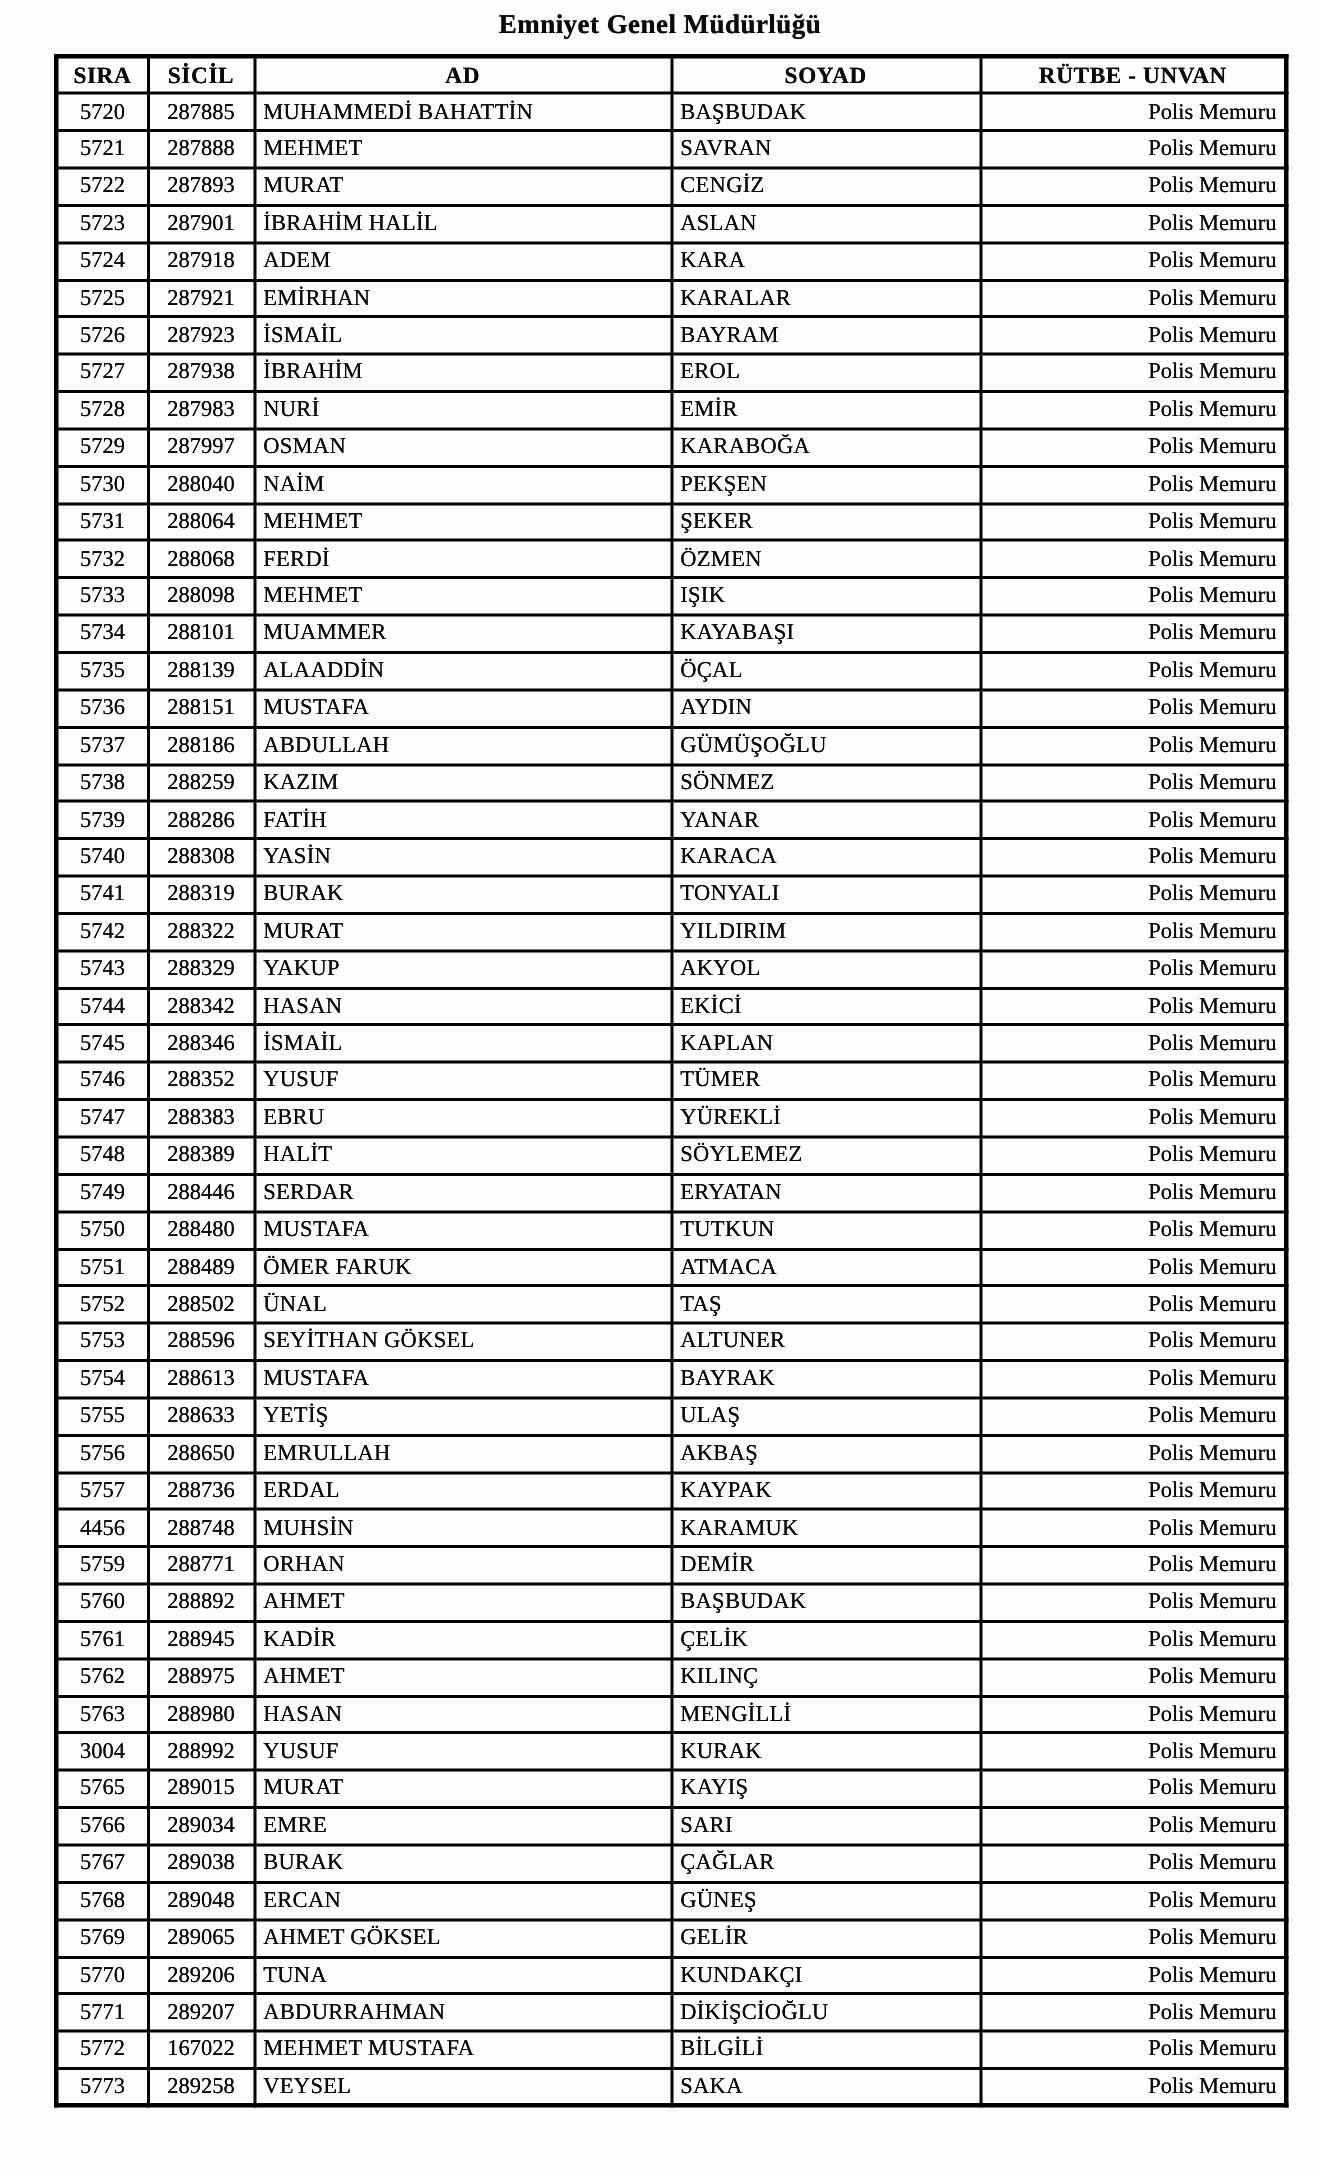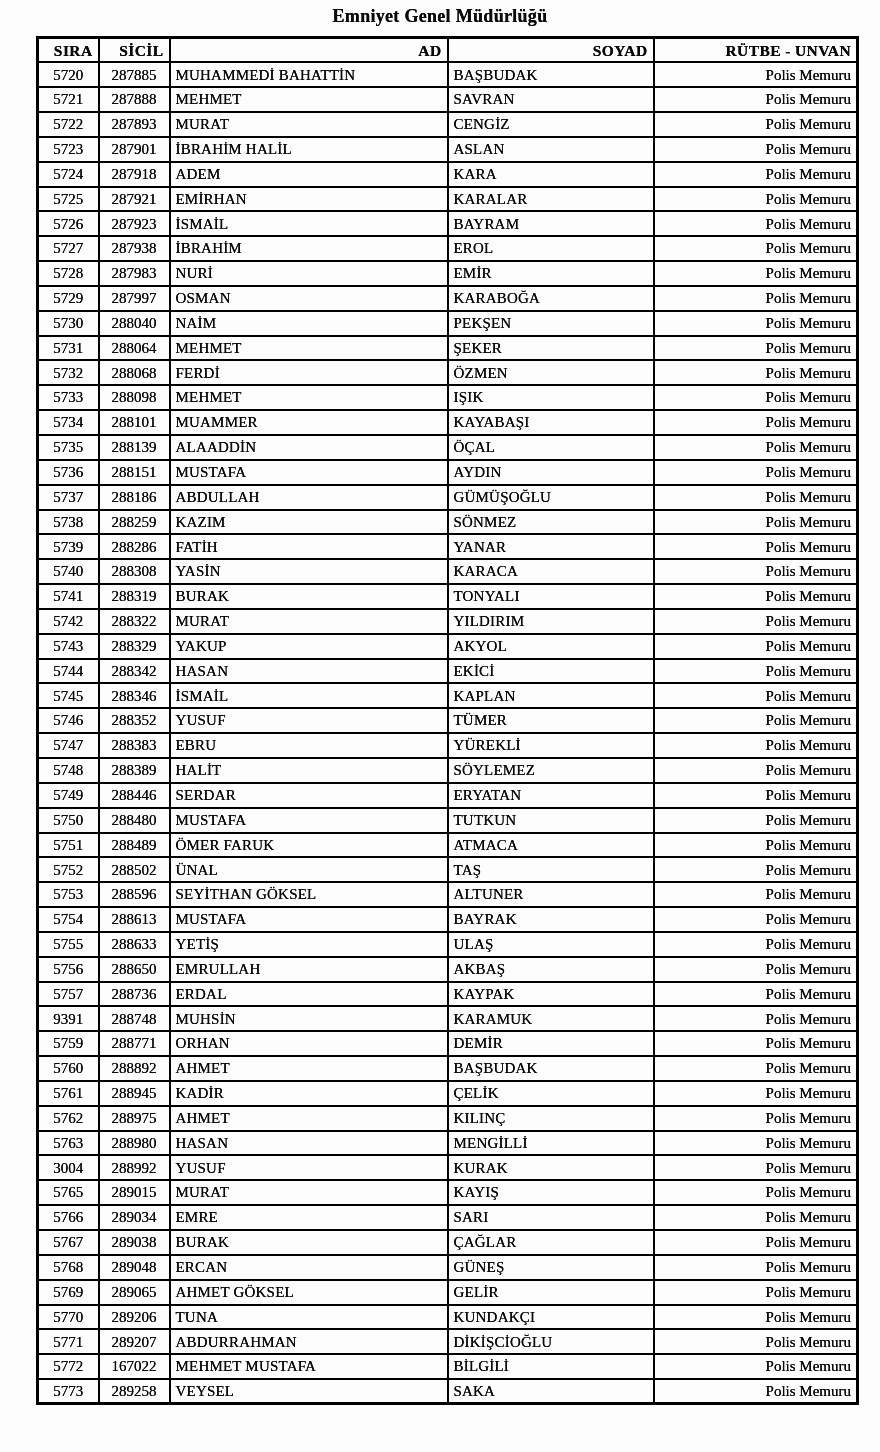--- a/index.html
+++ b/index.html
@@ -44,21 +44,21 @@
     padding: 0 5px;
     font-size: 15px;
     line-height: 1.1;
     white-space: nowrap;
     overflow: hidden;
     text-shadow: 0 0 0.4px #000;
   }
   table.personnel th {
     font-size: 15.5px;
     font-weight: bold;
-    text-align: right;
+    text-align: center;
     letter-spacing: 0.4px;
   }
   td.col-sira, td.col-sicil { text-align: center; }
   td.col-ad, td.col-soyad { text-align: left; letter-spacing: 0.2px; }
   td.col-rutbe { text-align: right; }
   col.c-sira  { width: 61px; }
   col.c-sicil { width: 71px; }
   col.c-ad    { width: 278px; }
   col.c-soyad { width: 206px; }
   col.c-rutbe { width: 204px; }
@@ -347,21 +347,21 @@
           <td class="col-rutbe">Polis Memuru</td>
         </tr>
         <tr>
           <td class="col-sira">5757</td>
           <td class="col-sicil">288736</td>
           <td class="col-ad">ERDAL</td>
           <td class="col-soyad">KAYPAK</td>
           <td class="col-rutbe">Polis Memuru</td>
         </tr>
         <tr>
-          <td class="col-sira">9391</td>
+          <td class="col-sira">4456</td>
           <td class="col-sicil">288748</td>
           <td class="col-ad">MUHSİN</td>
           <td class="col-soyad">KARAMUK</td>
           <td class="col-rutbe">Polis Memuru</td>
         </tr>
         <tr>
           <td class="col-sira">5759</td>
           <td class="col-sicil">288771</td>
           <td class="col-ad">ORHAN</td>
           <td class="col-soyad">DEMİR</td>

